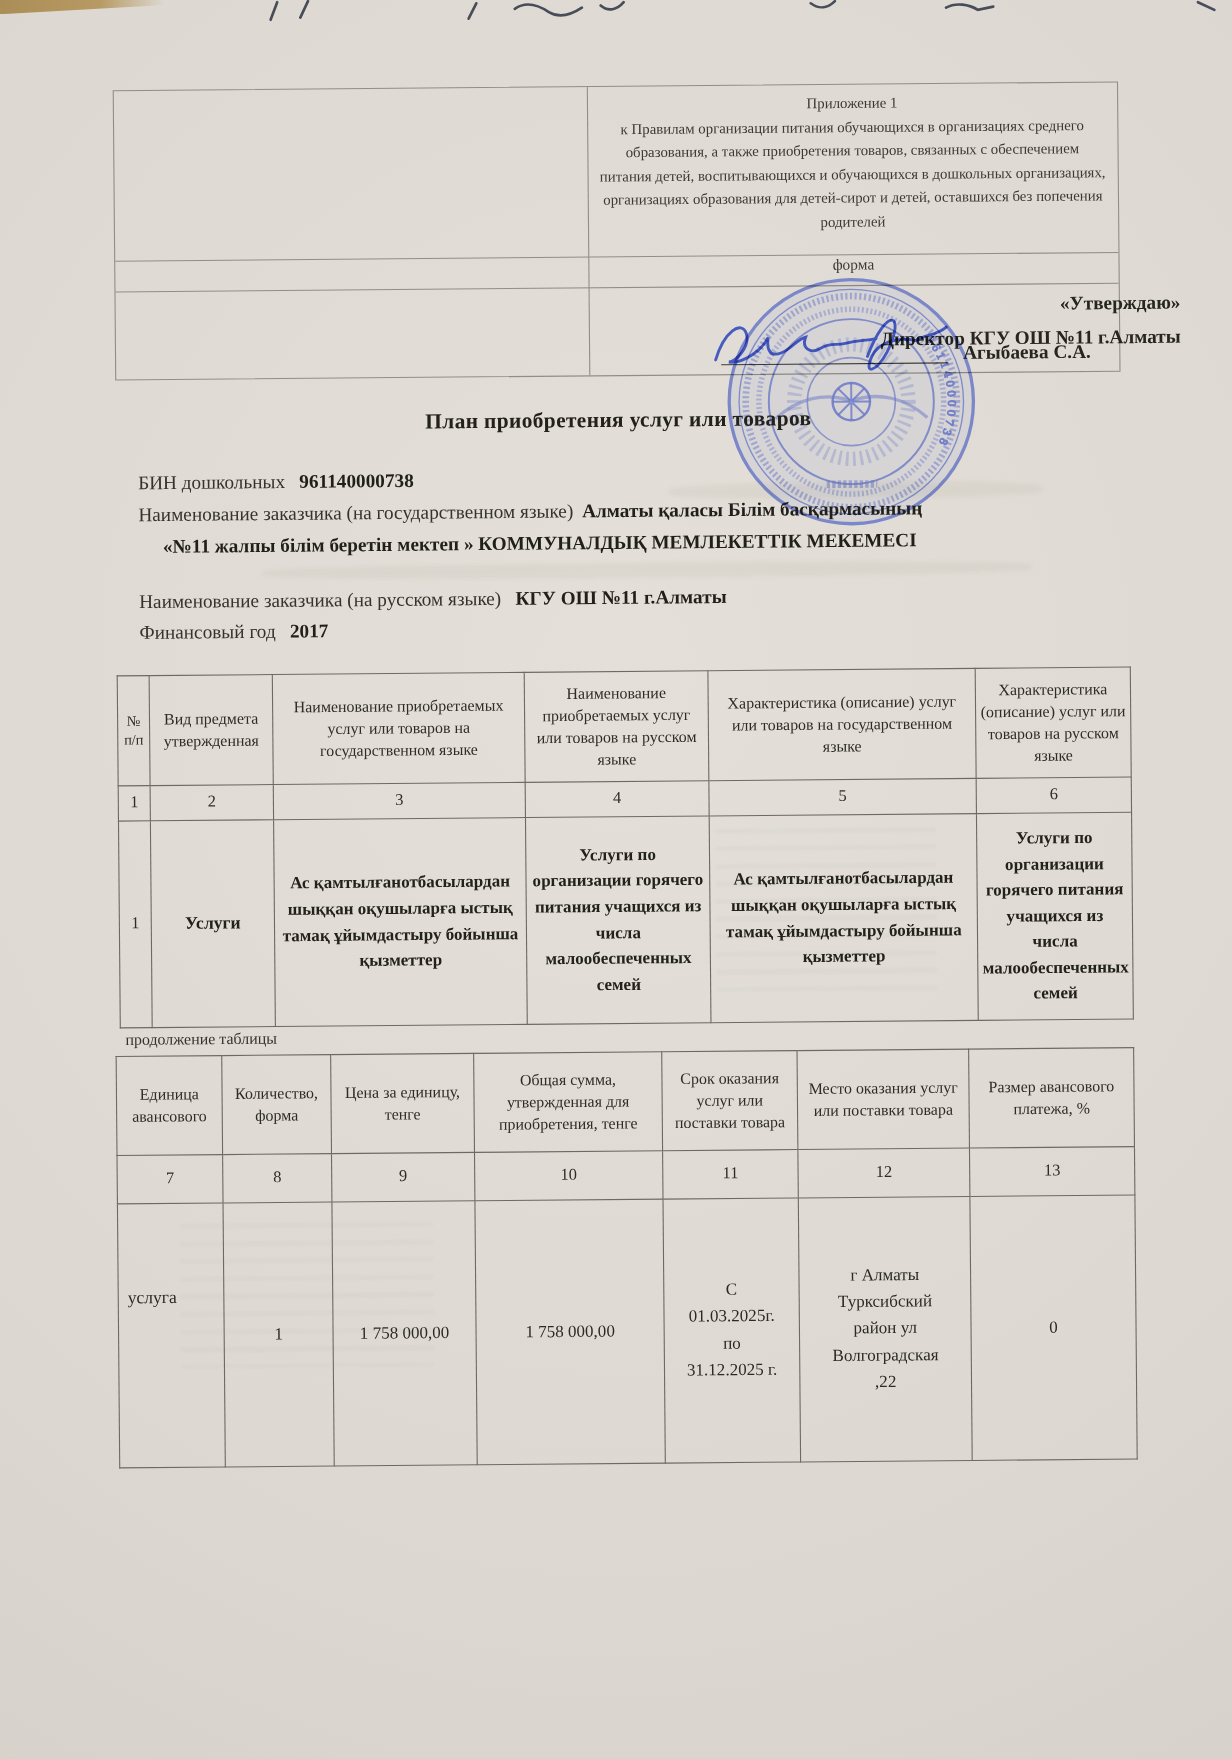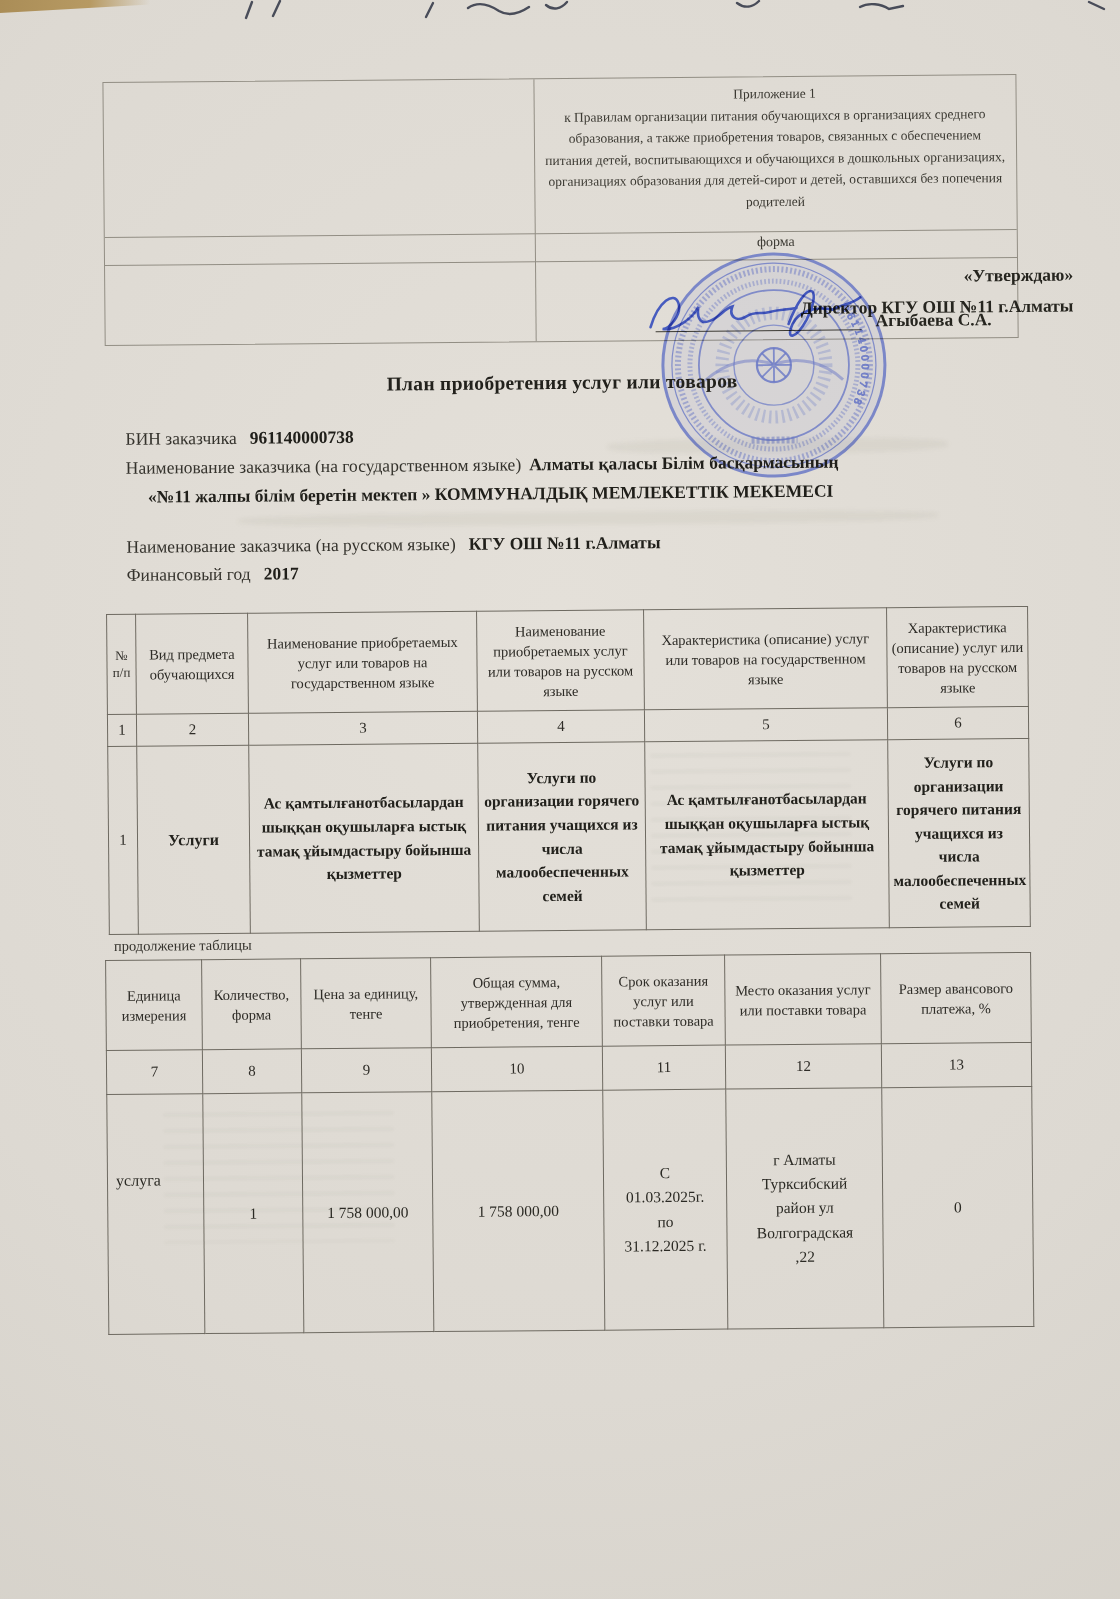--- a/index.html
+++ b/index.html
@@ -143,21 +143,21 @@
     <g stroke="#3950bd" stroke-width="2.6" fill="none" stroke-linecap="round" opacity=".92">
       <path d="M14,46 C22,20 38,10 42,22 C46,34 32,48 26,48 C38,50 56,38 62,26 C60,38 64,44 74,40 C84,36 88,28 96,26 C92,36 100,42 110,36 C118,31 124,34 132,32 C144,29 150,30 160,28"></path>
       <path d="M152,44 C170,-2 188,4 170,40 C160,58 148,62 156,44 C162,32 178,26 196,30"></path>
       <path d="M196,30 C206,24 214,26 224,18"></path>
     </g>
   </svg>
 
   <div class="doc-title">План приобретения услуг или товаров</div>
 
   <div class="info-line" style="top:425px;">
-    <span class="lbl">БИН заказчика</span><span class="val">961140000738</span>
+    <span class="lbl">БИН дошкольных</span><span class="val">961140000738</span>
   </div>
   <div class="info-line" style="top:454px;">
     <span class="lbl">Наименование заказчика (на государственном языке)</span><span class="val8">Алматы қаласы Білім басқармасының</span>
   </div>
   <div class="kz2">«№11 жалпы білім беретін мектеп » КОММУНАЛДЫҚ МЕМЛЕКЕТТІК МЕКЕМЕСІ</div>
   <div class="info-line" style="top:533px;">
     <span class="lbl">Наименование заказчика (на русском языке)</span><span class="val">КГУ ОШ №11 г.Алматы</span>
   </div>
   <div class="info-line" style="top:561px;">
     <span class="lbl">Финансовый год</span><span class="val">2017</span>
@@ -168,21 +168,21 @@
       <col style="width:29px">
         <col style="width:112px">
         <col style="width:229px">
       <col style="width:167px">
         <col style="width:243px">
         <col style="width:141px">
     </colgroup>
     <tbody>
         <tr style="height:100px;">
       <td class="th-cell npp">№ п/п</td>
-      <td class="th-cell">Вид предмета обучающихся</td>
+      <td class="th-cell">Вид предмета утвержденная</td>
       <td class="th-cell">Наименование приобретаемых услуг или товаров на государственном языке</td>
       <td class="th-cell">Наименование приобретаемых услуг или товаров на русском языке</td>
       <td class="th-cell">Характеристика (описание) услуг или товаров на государственном языке</td>
       <td class="th-cell">Характеристика (описание) услуг или товаров на русском языке</td>
     </tr>
     <tr style="height:32px;">
       <td class="num-cell">1</td>
       <td class="num-cell">2</td>
       <td class="num-cell">3</td>
       <td class="num-cell">4</td>
@@ -207,21 +207,21 @@
       <col style="width:96px">
         <col style="width:99px">
         <col style="width:130px">
         <col style="width:171px">
       <col style="width:123px">
         <col style="width:156px">
         <col style="width:150px">
     </colgroup>
     <tbody>
         <tr style="height:90px;">
-      <td class="th-cell">Единица измерения</td>
+      <td class="th-cell">Единица авансового</td>
       <td class="th-cell">Количество, форма</td>
       <td class="th-cell">Цена за единицу, тенге</td>
       <td class="th-cell">Общая сумма, утвержденная для приобретения, тенге</td>
       <td class="th-cell">Срок оказания услуг или поставки товара</td>
       <td class="th-cell">Место оказания услуг или поставки товара</td>
       <td class="th-cell">Размер авансового платежа, %</td>
     </tr>
     <tr style="height:44px;">
       <td class="num-cell">7</td>
       <td class="num-cell">8</td>

